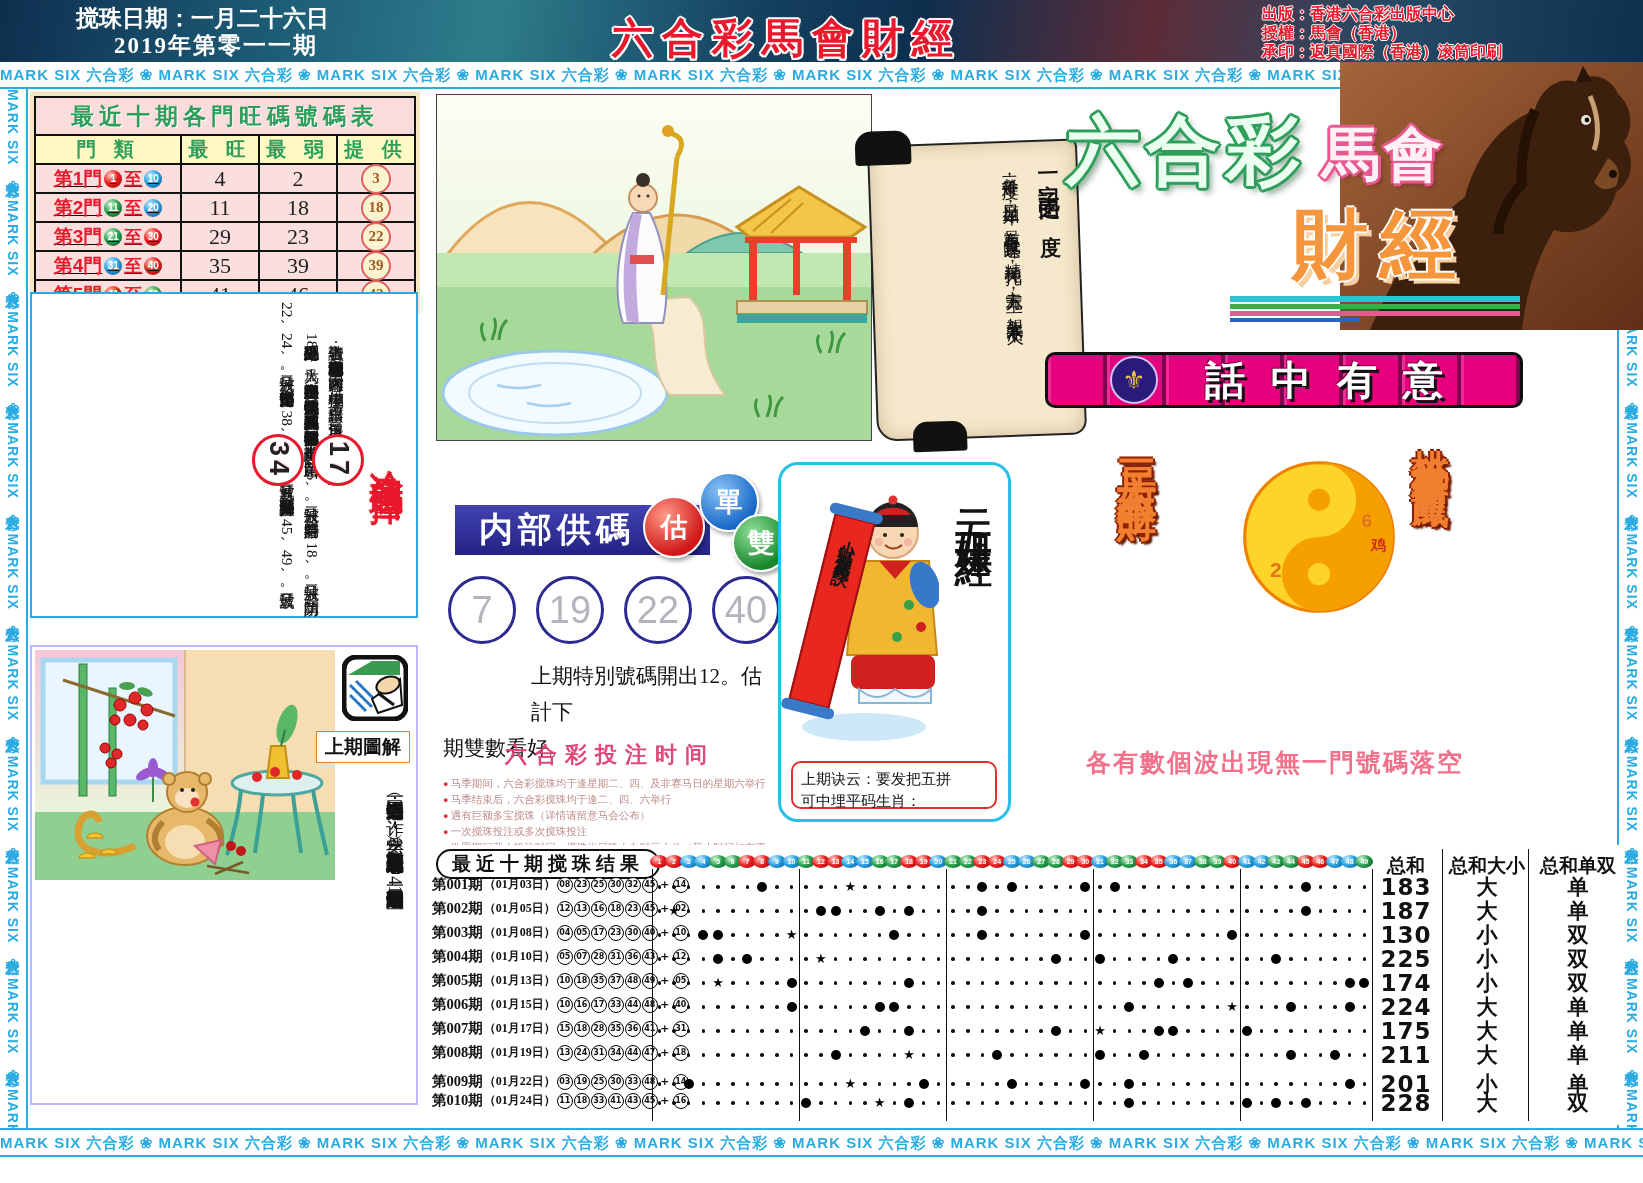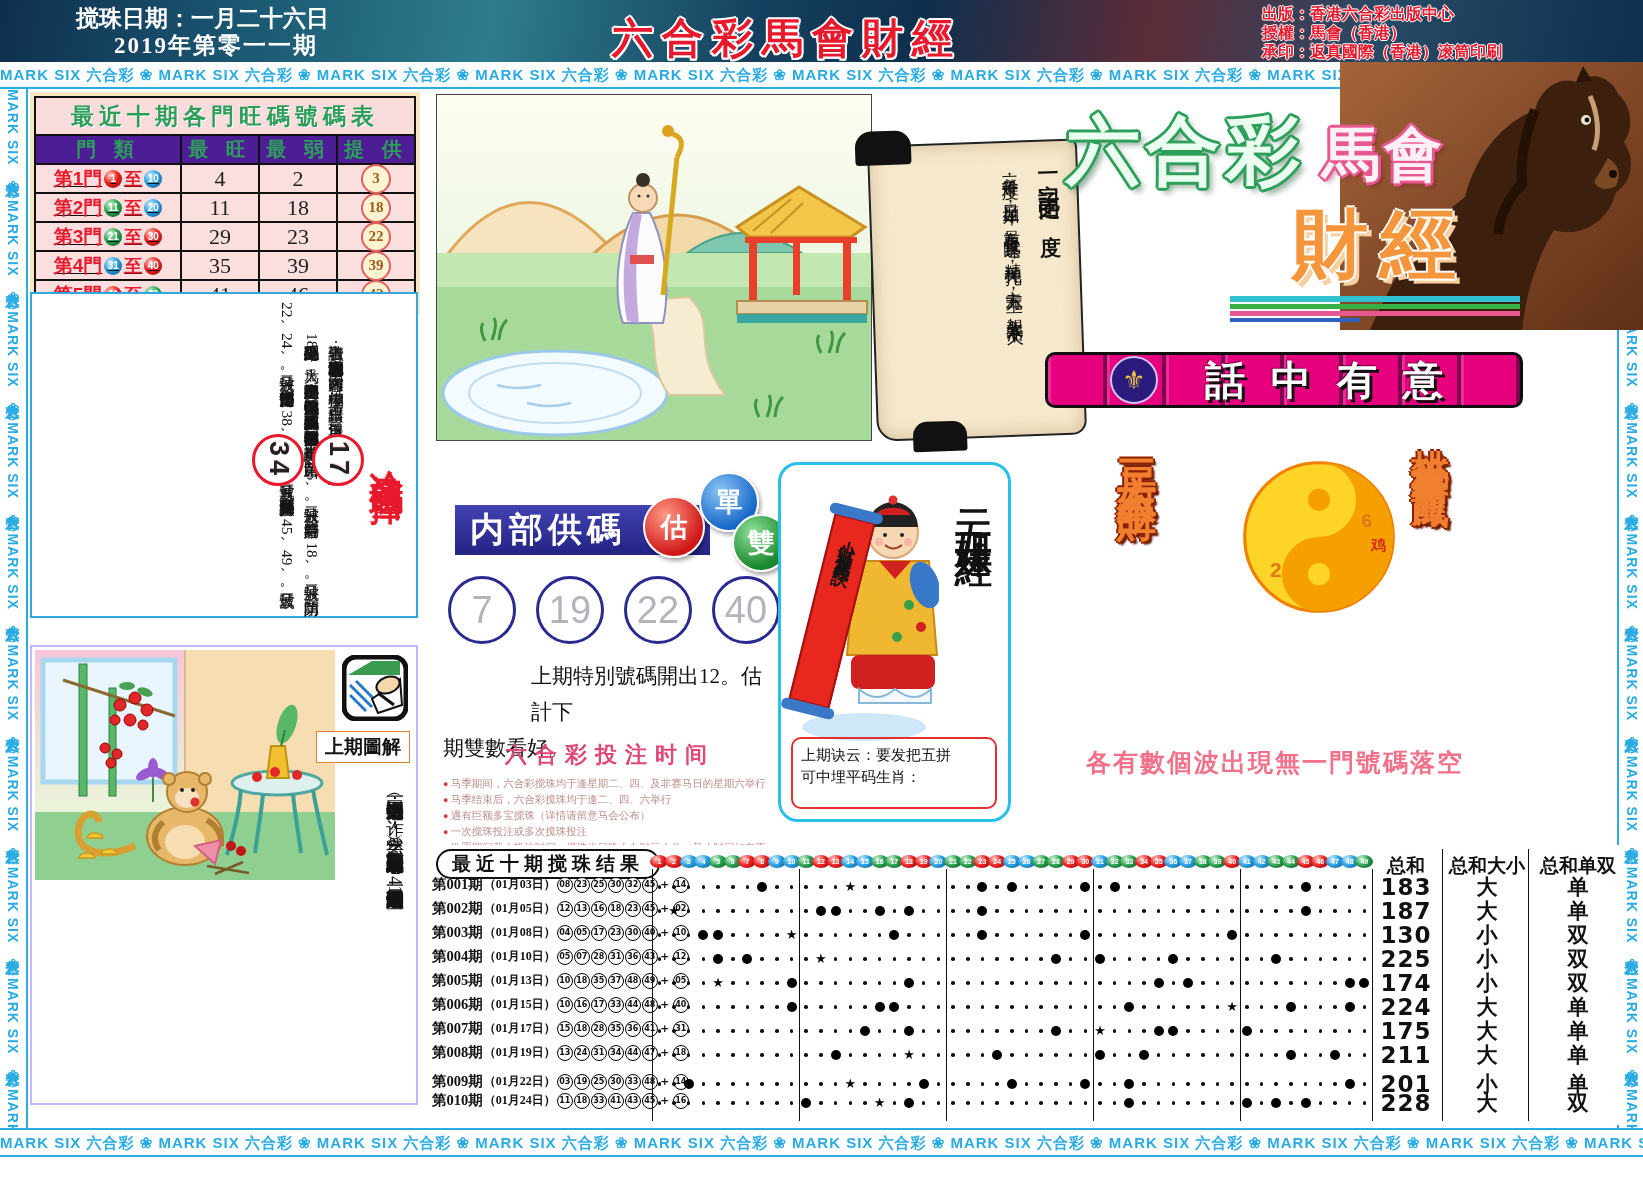--- a/index.html
+++ b/index.html
@@ -32,21 +32,21 @@
 
   
   .hotwrap{position:absolute;left:30px;top:92px;width:390px;background:#f7e7c0;padding:4px;box-sizing:border-box;}
   .hot-title{background:#fbdcdc;border:2px solid #111;border-bottom:none;text-align:center;
     font:900 23px/36px "Liberation Sans",sans-serif;color:#2e9e5b;letter-spacing:5px;
     text-shadow:1px 1px #fff;}
   .hot-grid{display:grid;grid-template-columns:146px 78px 78px 1fr;border:2px solid #111;background:#fbdede;}
   .hot-grid>div{border-right:2px solid #111;border-bottom:2px solid #111;display:flex;align-items:center;justify-content:center;height:27px;}
   .hot-grid>div:nth-child(4n){border-right:none;}
   .hot-grid>div.lastrow{border-bottom:none;}
-  .hot-h{font:900 20px "Liberation Sans",sans-serif;color:#2e9e5b;letter-spacing:6px;background:#4c1d95;}
+  .hot-h{font:900 20px "Liberation Sans",sans-serif;color:#2e9e5b;letter-spacing:6px;background:#fef9c3;}
   .gatecell{gap:2px;text-decoration:underline;}
   .gate{color:#e8192c;font:900 19px "Liberation Sans",sans-serif;}
   .zhi{color:#e8192c;font:900 18px "Liberation Sans",sans-serif;}
   .ball{display:inline-flex;width:18px;height:18px;border-radius:50%;align-items:center;justify-content:center;
     color:#fff;font:bold 10px "Liberation Sans",sans-serif;flex:0 0 18px;}
   .ball.red{background:radial-gradient(circle at 35% 30%,#ffd0c8 0%,#e82020 45%,#8c0808 100%);}
   .ball.blue{background:radial-gradient(circle at 35% 30%,#d0eeff 0%,#28a0e0 45%,#0a4f88 100%);}
   .ball.green{background:radial-gradient(circle at 35% 30%,#d8f8d8 0%,#2aa050 45%,#0a5224 100%);}
   .hotval{font:22px "Liberation Serif",serif;color:#222;}
   .offer{display:inline-flex;width:26px;height:26px;border:2px solid #e06060;border-radius:50%;background:#fcf3d0;
@@ -106,21 +106,21 @@
   #vright{left:1404px;top:420px;height:316px;font-size:38px;}
   .yy{position:absolute;left:1240px;top:458px;width:158px;height:158px;z-index:3;}
   .yy .lab{position:absolute;font:bold 19px "Liberation Sans",sans-serif;color:#e07818;}
   .yy .lab.zo{color:#d03018;font-size:15px;}
   .redline{position:absolute;left:1086px;top:746px;width:440px;font:bold 25px "Liberation Serif",serif;color:#f2708a;letter-spacing:2px;white-space:nowrap;z-index:3;}
 
   
   .intwrap{position:absolute;left:455px;top:472px;width:345px;height:112px;}
   .intbar{position:absolute;left:0;top:33px;width:255px;height:50px;
     background:linear-gradient(180deg,#4242b2,#232384);display:flex;align-items:center;}
-  .intbar span{color:#fff;font:900 34px "Liberation Sans",sans-serif;letter-spacing:5px;padding-left:15px;}
+  .intbar span{color:#fff;font:900 34px "Liberation Sans",sans-serif;letter-spacing:5px;padding-left:0;margin-left:24px;}
   .badge{position:absolute;border-radius:50%;display:flex;align-items:center;justify-content:center;color:#fff;
     font:900 27px "Liberation Sans",sans-serif;border:2px solid #fff;box-shadow:2px 3px 4px rgba(0,0,0,.35);}
   #bGu{left:188px;top:24px;width:58px;height:58px;background:radial-gradient(circle at 35% 30%,#ff9a86,#d01818 70%);}
   #bDan{left:244px;top:0;width:56px;height:56px;background:radial-gradient(circle at 35% 30%,#8ac4f5,#1868c8 70%);}
   #bShuang{left:277px;top:42px;width:54px;height:54px;background:radial-gradient(circle at 35% 30%,#90e09a,#18862a 70%);}
   .numrow{position:absolute;left:448px;top:576px;display:flex;gap:20px;}
   .numcirc{width:62px;height:62px;border:3px solid #2a2a90;border-radius:50%;display:flex;align-items:center;justify-content:center;
     font:38px "Liberation Sans",sans-serif;color:#b4b4bc;background:#fff;}
   .intnote{position:absolute;left:443px;top:658px;width:334px;font-size:21px;line-height:36px;color:#111;}
   .intnote .n1{display:block;padding-left:88px;}
@@ -135,21 +135,21 @@
   
   .sisters{position:absolute;left:778px;top:462px;width:233px;height:360px;border:3px solid #28c0e8;border-radius:20px;
     background:#fff;box-sizing:border-box;z-index:3;}
   .sis-title{position:absolute;right:10px;top:18px;writing-mode:vertical-rl;font:900 37px "Liberation Serif",serif;color:#111;letter-spacing:10px;}
   .boy{position:absolute;left:8px;top:10px;width:150px;height:270px;}
   .redscroll{position:absolute;left:22px;top:40px;width:42px;height:192px;background:#e8281e;border:2px solid #a01010;
     transform:rotate(14deg);box-sizing:border-box;display:flex;align-items:flex-start;justify-content:center;}
   .redscroll:before{content:"";position:absolute;left:-8px;top:-12px;width:54px;height:11px;background:#3a78c8;border-radius:5px;}
   .redscroll:after{content:"";position:absolute;left:-8px;bottom:-12px;width:54px;height:11px;background:#3a78c8;border-radius:5px;}
   .redscroll span{writing-mode:vertical-rl;color:#141414;font:bold 17px "Liberation Serif",serif;letter-spacing:6px;margin-top:8px;}
-  .sis-note{position:absolute;left:10px;bottom:10px;width:206px;height:72px;border:2px solid #e03030;border-radius:10px;
+  .sis-note{position:absolute;left:10px;bottom:10px;width:206px;height:48px;border:2px solid #e03030;border-radius:10px;
     box-sizing:border-box;padding:5px 8px;font-size:15px;line-height:22px;color:#111;}
 
   
   .monkeypanel{position:absolute;left:30px;top:645px;width:388px;height:460px;border:2px solid #c4b5fd;background:#fff;box-sizing:border-box;}
   .mscene{position:absolute;left:3px;top:3px;width:300px;height:230px;}
   .handicon{position:absolute;right:8px;top:8px;width:66px;height:66px;}
   .diaglabel{position:absolute;right:6px;top:84px;width:92px;height:30px;border:1px solid #e08030;
     display:flex;align-items:center;justify-content:center;font:bold 19px "Liberation Sans",sans-serif;color:#111;background:#fff;}
   .diagbody{position:absolute;right:6px;top:122px;height:330px;writing-mode:vertical-rl;
     font-size:18px;line-height:30px;color:#141414;}

